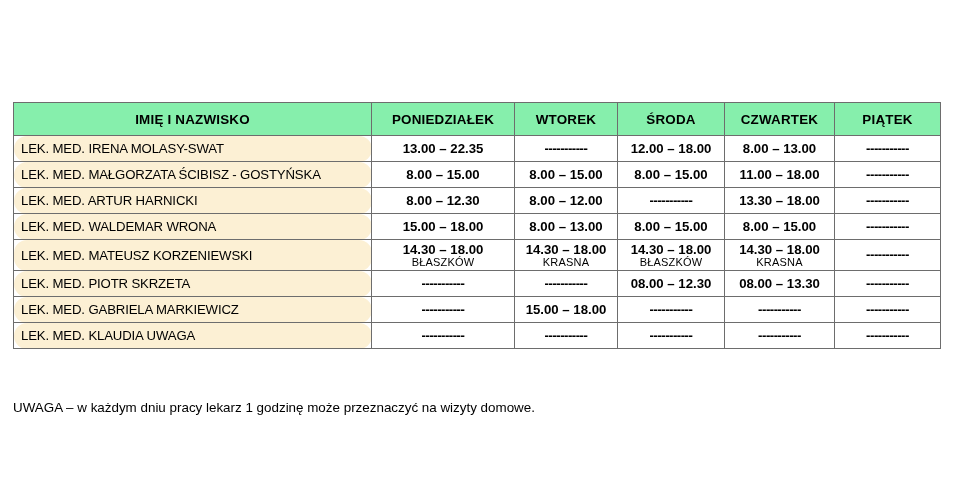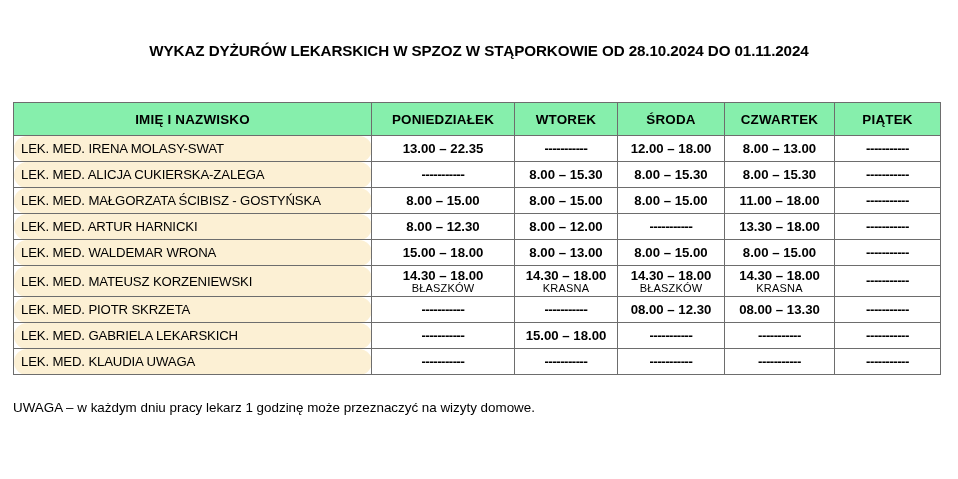--- a/index.html
+++ b/index.html
@@ -97,21 +97,20 @@
     font-size: 13.4px;
     font-weight: normal;
     white-space: nowrap;
   }
 </style>
 </head>
 <body>
 
 <div class="page">
 
-  <div class="doc-title">WYKAZ DYŻURÓW LEKARSKICH W SPZOZ W STĄPORKOWIE OD 28.10.2024 DO 01.11.2024</div>
 
   <table class="schedule-table">
     <colgroup>
       <col style="width:358px">
       <col style="width:143px">
       <col style="width:103px">
       <col style="width:107px">
       <col style="width:110px">
       <col style="width:106px">
     </colgroup>
@@ -125,28 +124,20 @@
         <th>PIĄTEK</th>
       </tr>
     </thead>
     <tbody id="table-body">
         <tr class="data-row">
           <td class="name-cell">LEK. MED. IRENA MOLASY-SWAT</td>
           <td class="time-cell"><span>13.00 – 22.35</span></td>
           <td class="time-cell"><span class="dash">-----------</span></td>
           <td class="time-cell"><span>12.00 – 18.00</span></td>
           <td class="time-cell"><span>8.00 – 13.00</span></td>
-          <td class="time-cell"><span class="dash">-----------</span></td>
-        </tr>
-        <tr class="data-row">
-          <td class="name-cell">LEK. MED. ALICJA CUKIERSKA-ZALEGA</td>
-          <td class="time-cell"><span class="dash">-----------</span></td>
-          <td class="time-cell"><span>8.00 – 15.30</span></td>
-          <td class="time-cell"><span>8.00 – 15.30</span></td>
-          <td class="time-cell"><span>8.00 – 15.30</span></td>
           <td class="time-cell"><span class="dash">-----------</span></td>
         </tr>
         <tr class="data-row">
           <td class="name-cell">LEK. MED. MAŁGORZATA ŚCIBISZ - GOSTYŃSKA</td>
           <td class="time-cell"><span>8.00 – 15.00</span></td>
           <td class="time-cell"><span>8.00 – 15.00</span></td>
           <td class="time-cell"><span>8.00 – 15.00</span></td>
           <td class="time-cell"><span>11.00 – 18.00</span></td>
           <td class="time-cell"><span class="dash">-----------</span></td>
         </tr>
@@ -176,21 +167,21 @@
         </tr>
         <tr class="data-row">
           <td class="name-cell">LEK. MED. PIOTR SKRZETA</td>
           <td class="time-cell"><span class="dash">-----------</span></td>
           <td class="time-cell"><span class="dash">-----------</span></td>
           <td class="time-cell"><span>08.00 – 12.30</span></td>
           <td class="time-cell"><span>08.00 – 13.30</span></td>
           <td class="time-cell"><span class="dash">-----------</span></td>
         </tr>
         <tr class="data-row">
-          <td class="name-cell">LEK. MED. GABRIELA LEKARSKICH</td>
+          <td class="name-cell">LEK. MED. GABRIELA MARKIEWICZ</td>
           <td class="time-cell"><span class="dash">-----------</span></td>
           <td class="time-cell"><span>15.00 – 18.00</span></td>
           <td class="time-cell"><span class="dash">-----------</span></td>
           <td class="time-cell"><span class="dash">-----------</span></td>
           <td class="time-cell"><span class="dash">-----------</span></td>
         </tr>
         <tr class="data-row">
           <td class="name-cell">LEK. MED. KLAUDIA UWAGA</td>
           <td class="time-cell"><span class="dash">-----------</span></td>
           <td class="time-cell"><span class="dash">-----------</span></td>

